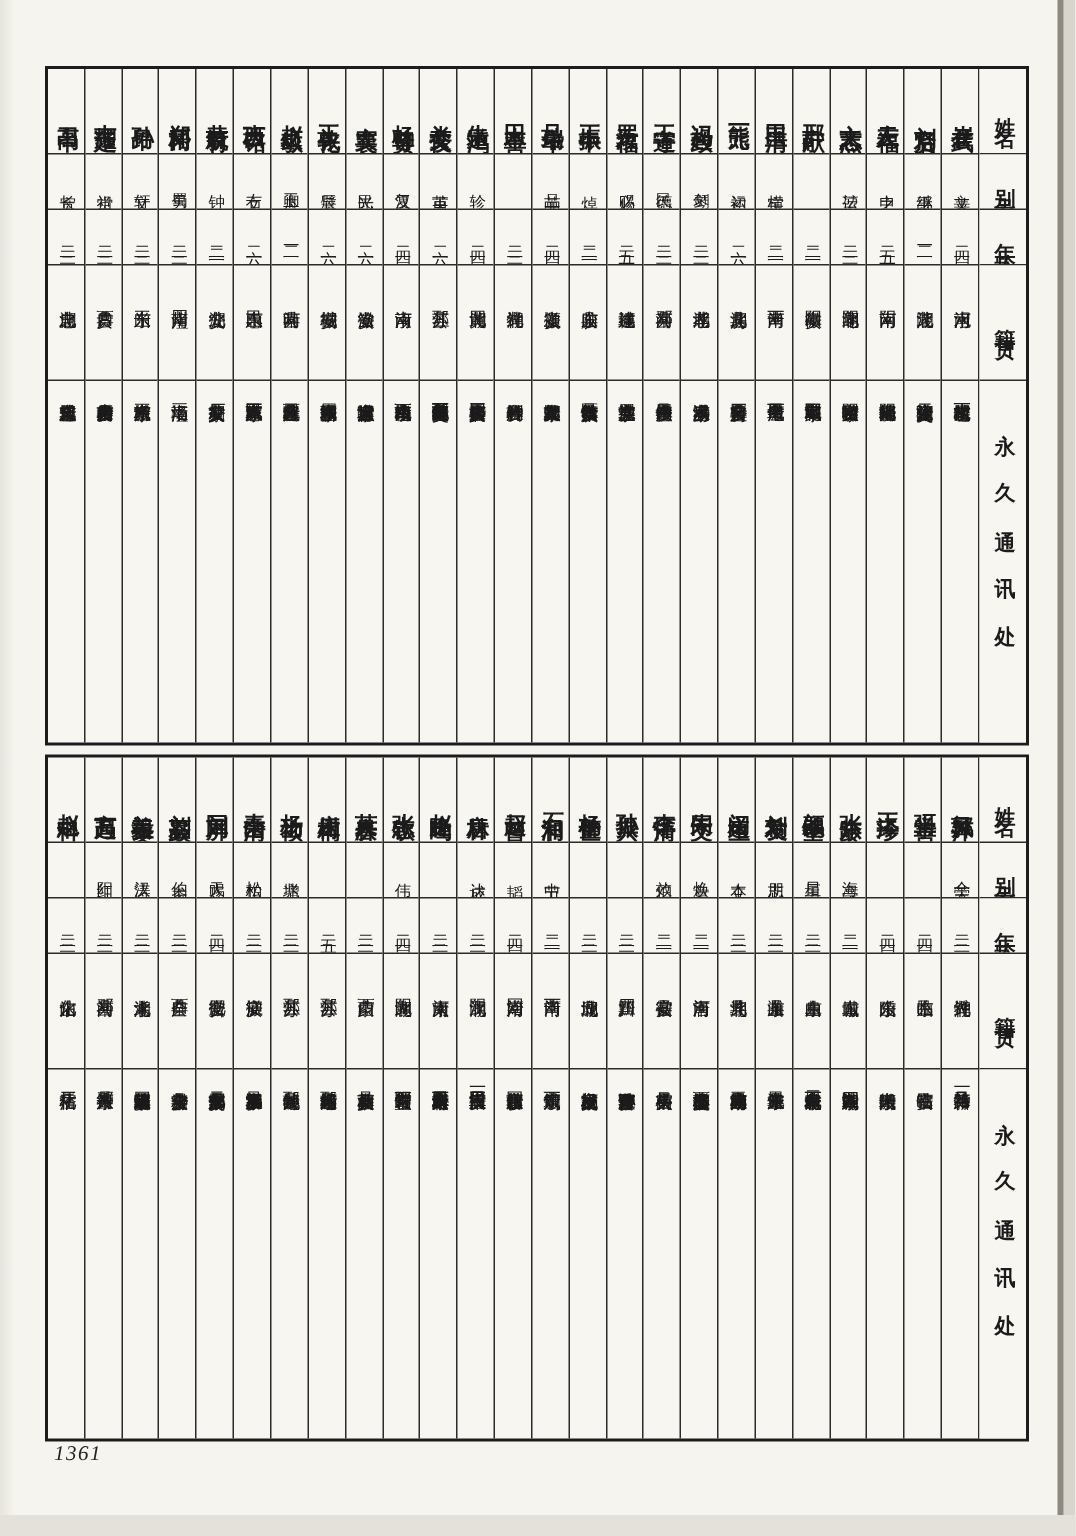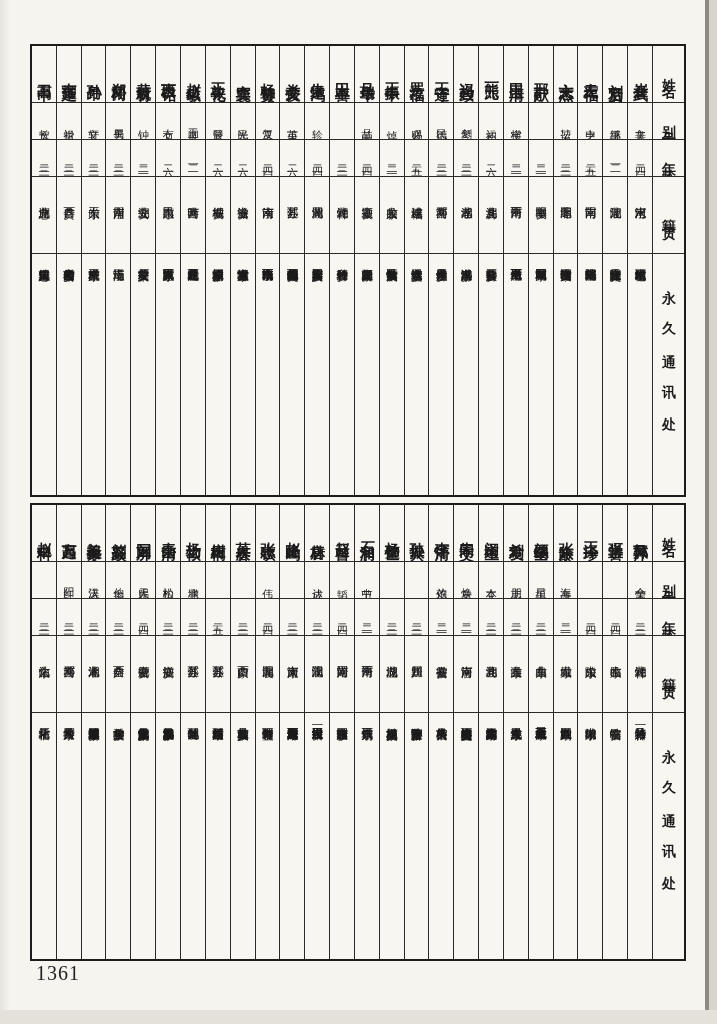--- a/index.html
+++ b/index.html
@@ -39,21 +39,21 @@
   .name{font-size:15px;font-weight:bold;letter-spacing:2px;}
   .alias{font-size:11px;letter-spacing:1px;}
   .age{font-size:11px;letter-spacing:2px;}
   .native{font-size:11.5px;height:34px;line-height:1.3;}
   .addr{font-size:11.5px;line-height:1.28;max-height:100%;}
 
   .hdr .cell{background:#f8f6f1;}
   .h2{font-size:14px;font-weight:bold;letter-spacing:7px;}
   .h5{font-size:14px;font-weight:bold;letter-spacing:32px;padding-top:18px;}
 
-  .page-number{position:absolute;left:36px;top:962px;font-size:20px;letter-spacing:1px;color:#222;}
+  .page-number{position:absolute;left:36px;top:962px;font-size:14px;letter-spacing:1px;color:#222;font-style:italic;}
 </style>
 </head>
 <body>
 
 <div class="scan-left"></div>
 <div class="scan-right-margin"></div>
 <div class="scan-right-edge"></div>
 <div class="scan-bottom"></div>
 
 <div class="tbl tbl-top">

